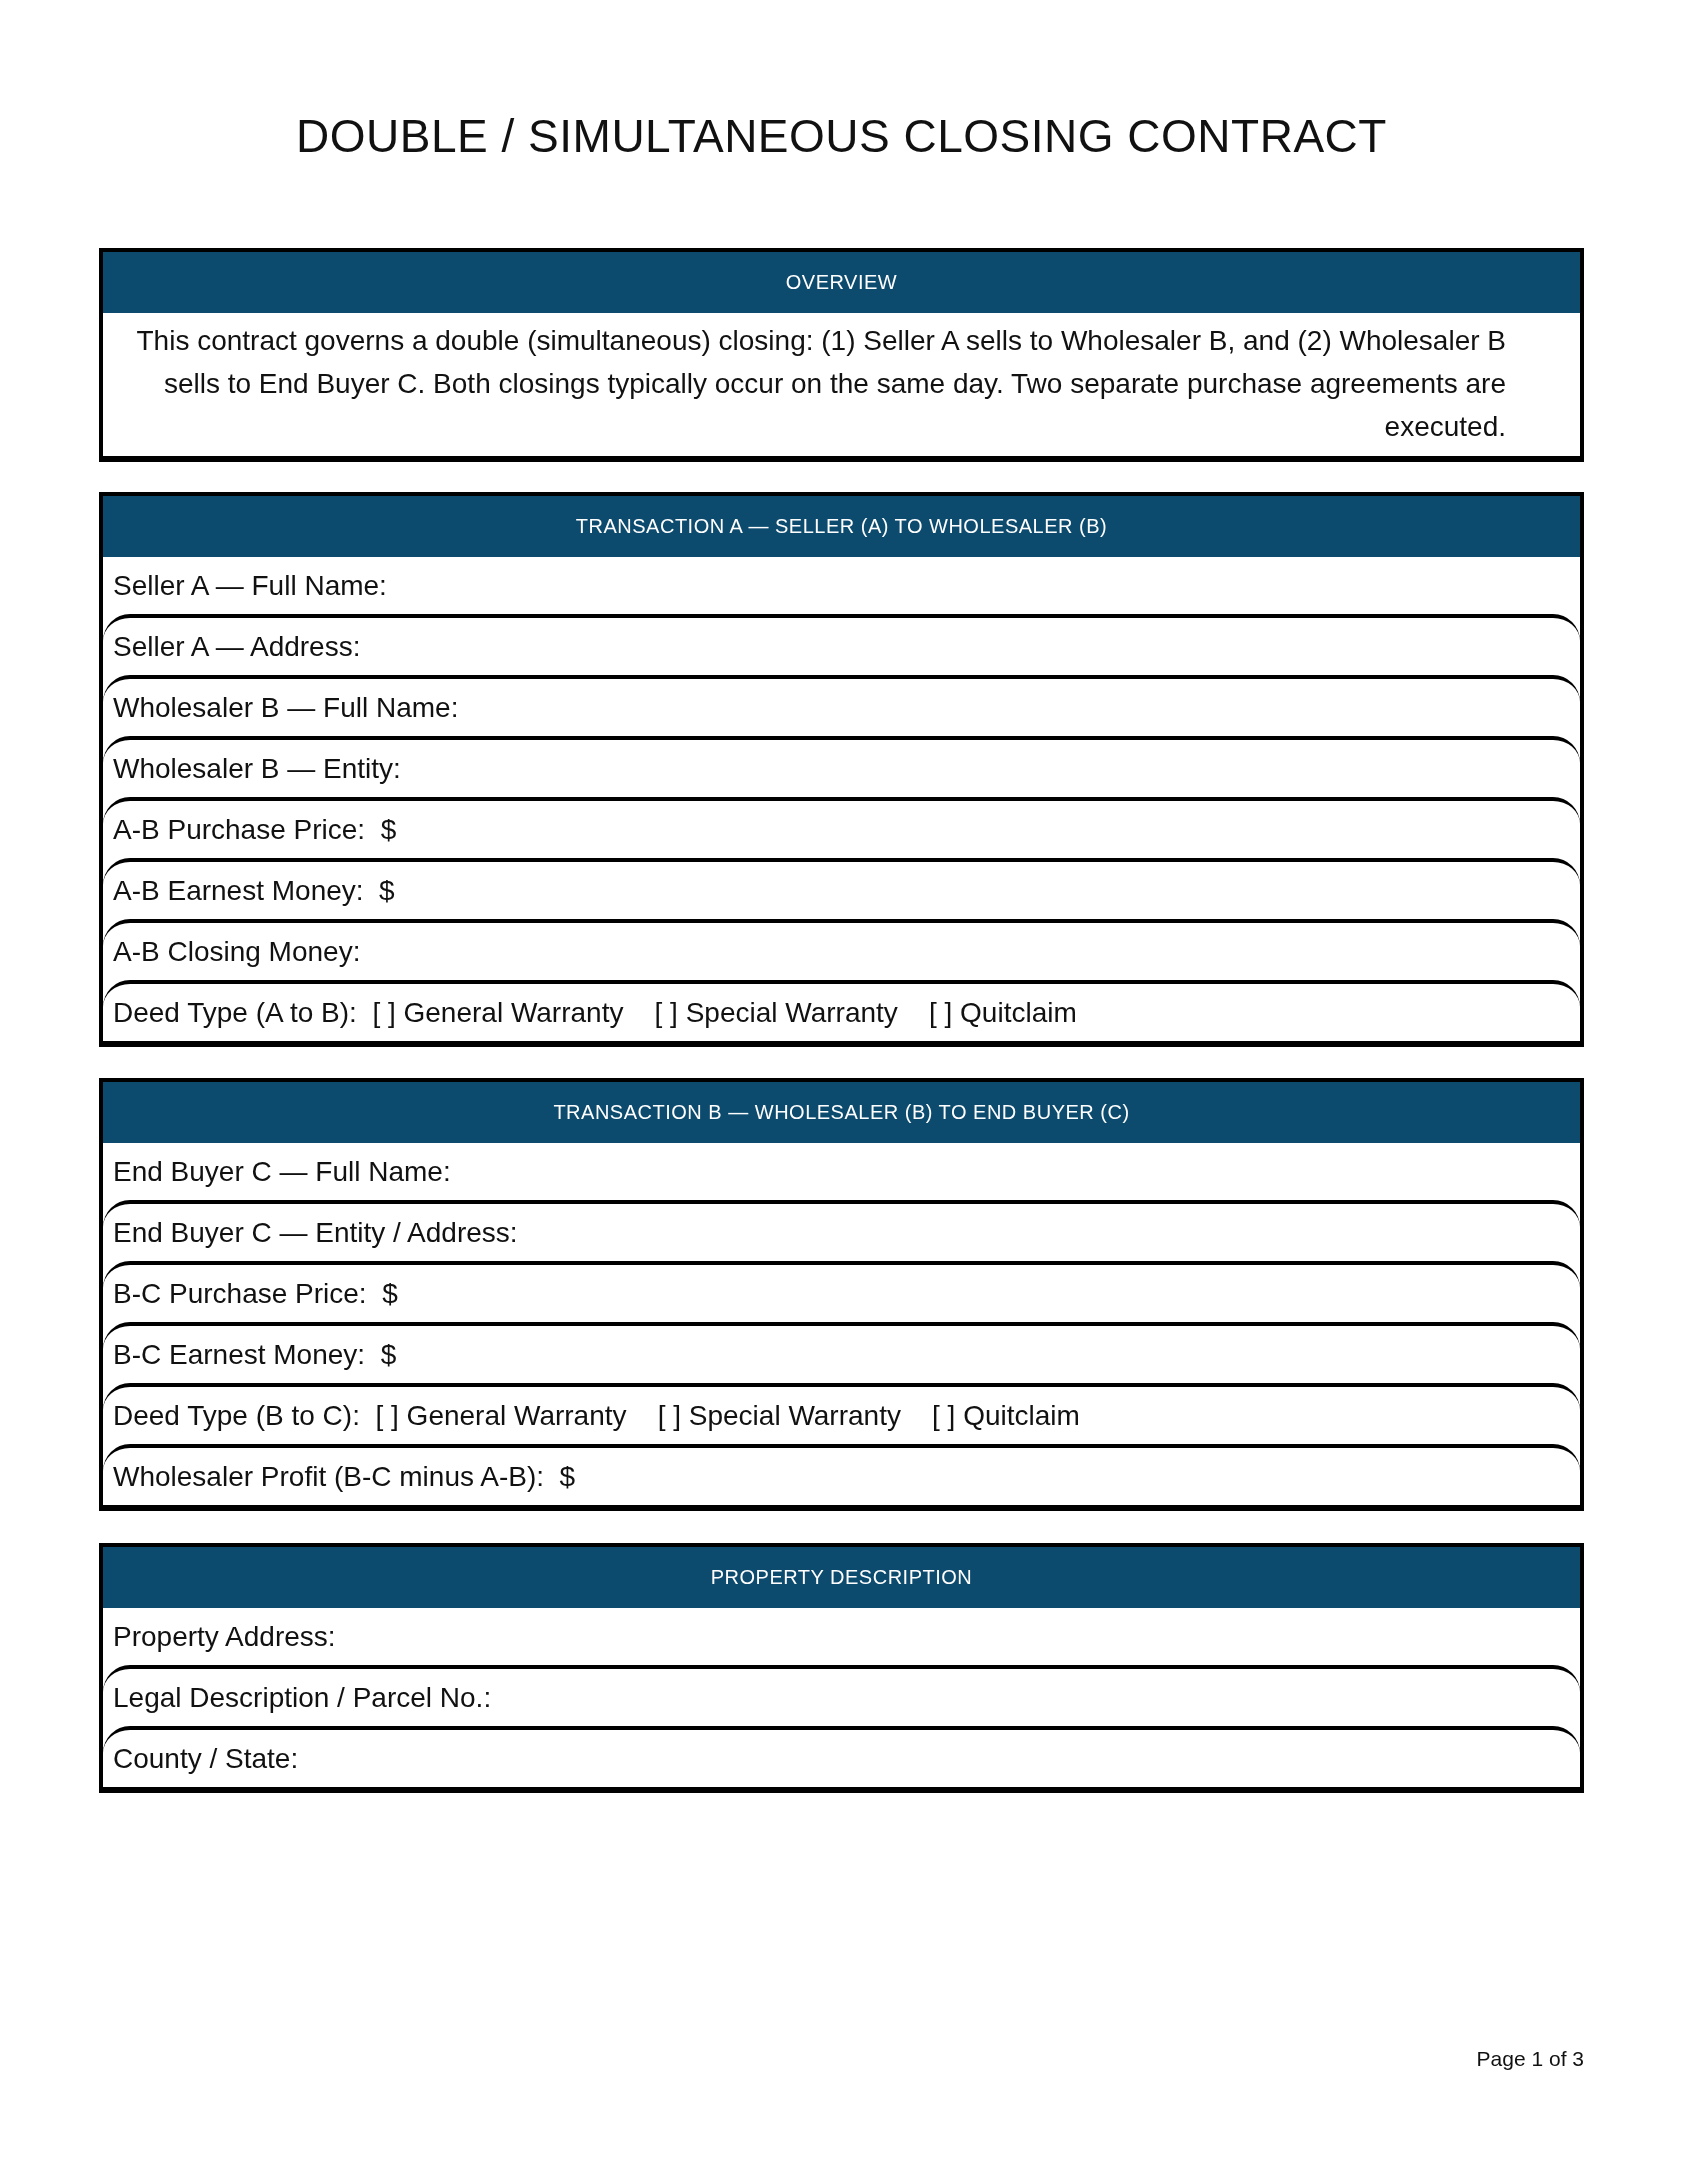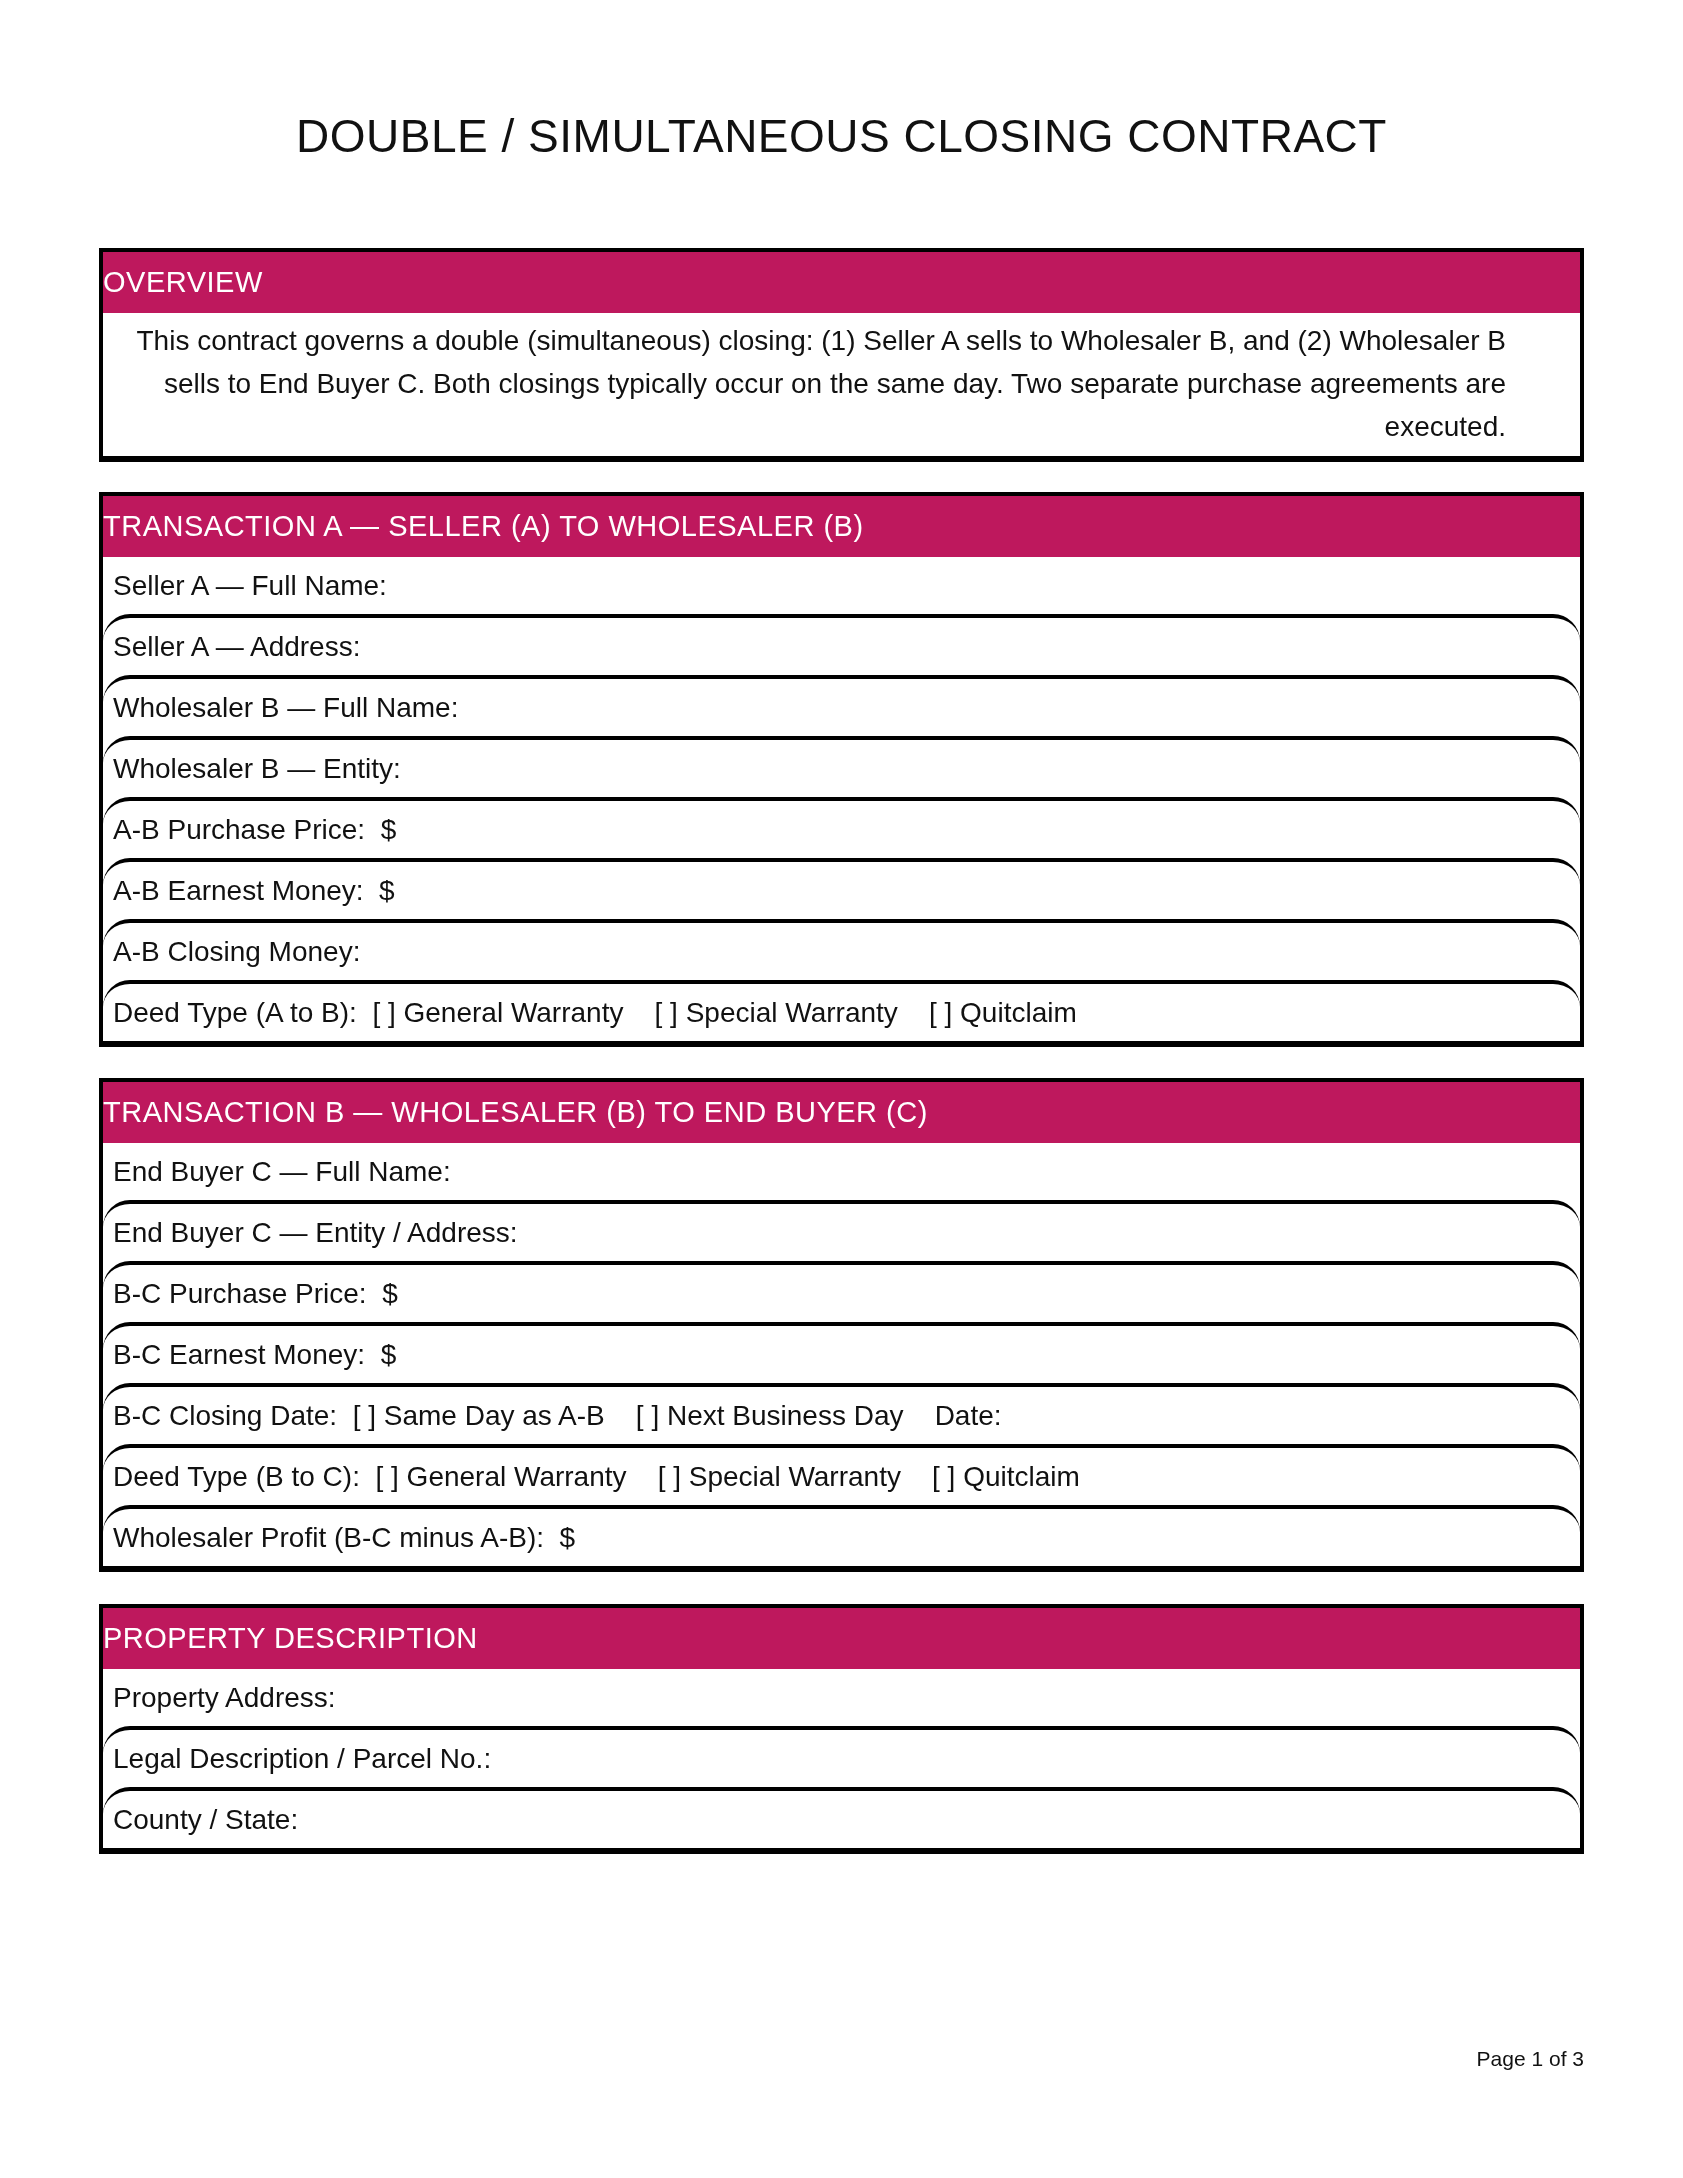--- a/index.html
+++ b/index.html
@@ -37,25 +37,26 @@
     border: 4px solid #000000;
     border-bottom-width: 6px;
     background: #ffffff;
     box-sizing: border-box;
   }
   .box + .box { margin-top: 30px; }
   #transaction-a { margin-top: 30px; }
   #transaction-b { margin-top: 31px; }
   #property-description { margin-top: 32px; }
   .section-header {
-    background: #be185d;
+    background: #0c4a6e;
     color: #ffffff;
     height: 61px;
     line-height: 61px;
-    font-size: 29px;
+    text-align: center;
+    font-size: 20px;
     letter-spacing: 0.5px;
     white-space: pre-wrap;
   }
   .section-body {
     padding: 6px 74px 8px 10px;
     font-size: 28px;
     line-height: 43px;
     color: #111111;
     text-align: right;
   }
@@ -104,21 +105,20 @@
       <div class="field-row">A-B Closing Money:</div>
       <div class="field-row">Deed Type (A to B):  [ ] General Warranty    [ ] Special Warranty    [ ] Quitclaim</div>
     </section>
 
     <section class="box" id="transaction-b">
       <div class="section-header">TRANSACTION B — WHOLESALER (B) TO END BUYER (C)</div>
       <div class="field-row">End Buyer C — Full Name:</div>
       <div class="field-row">End Buyer C — Entity / Address:</div>
       <div class="field-row">B-C Purchase Price:  $</div>
       <div class="field-row">B-C Earnest Money:  $</div>
-      <div class="field-row">B-C Closing Date:  [ ] Same Day as A-B    [ ] Next Business Day    Date:</div>
       <div class="field-row">Deed Type (B to C):  [ ] General Warranty    [ ] Special Warranty    [ ] Quitclaim</div>
       <div class="field-row">Wholesaler Profit (B-C minus A-B):  $</div>
     </section>
 
     <section class="box" id="property-description">
       <div class="section-header">PROPERTY DESCRIPTION</div>
       <div class="field-row">Property Address:</div>
       <div class="field-row">Legal Description / Parcel No.:</div>
       <div class="field-row">County / State:</div>
     </section>

